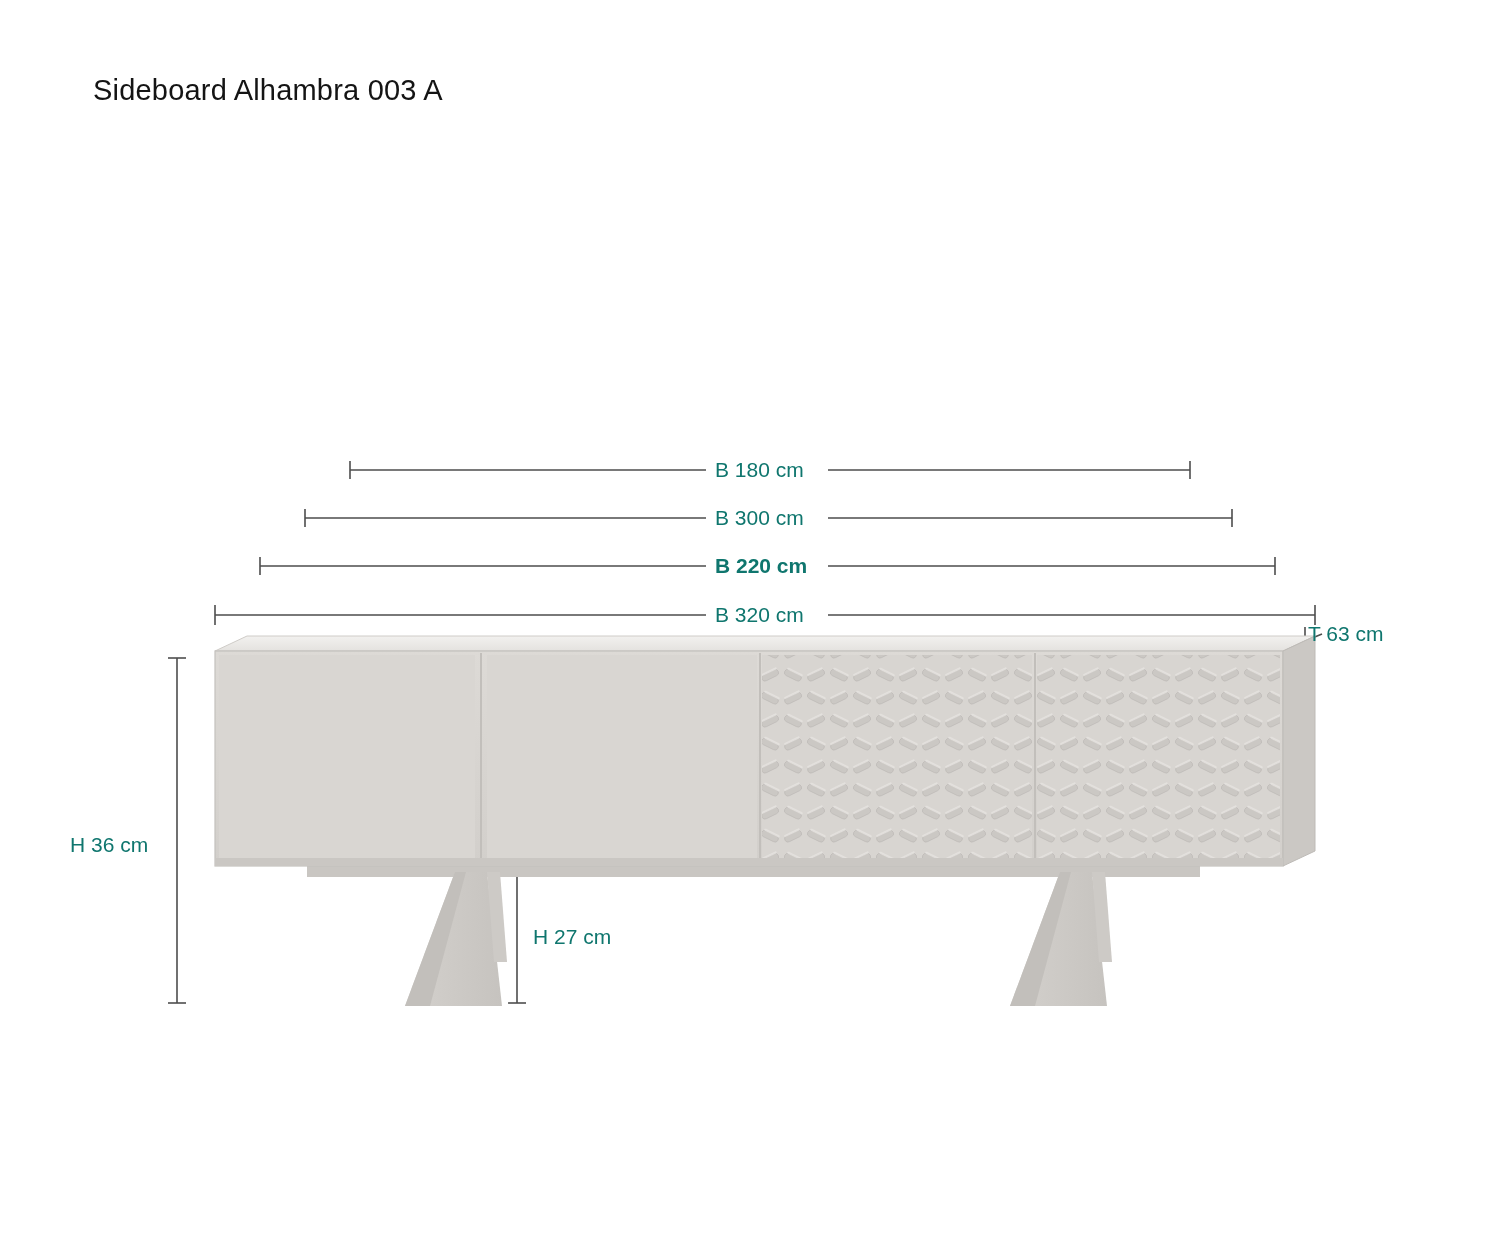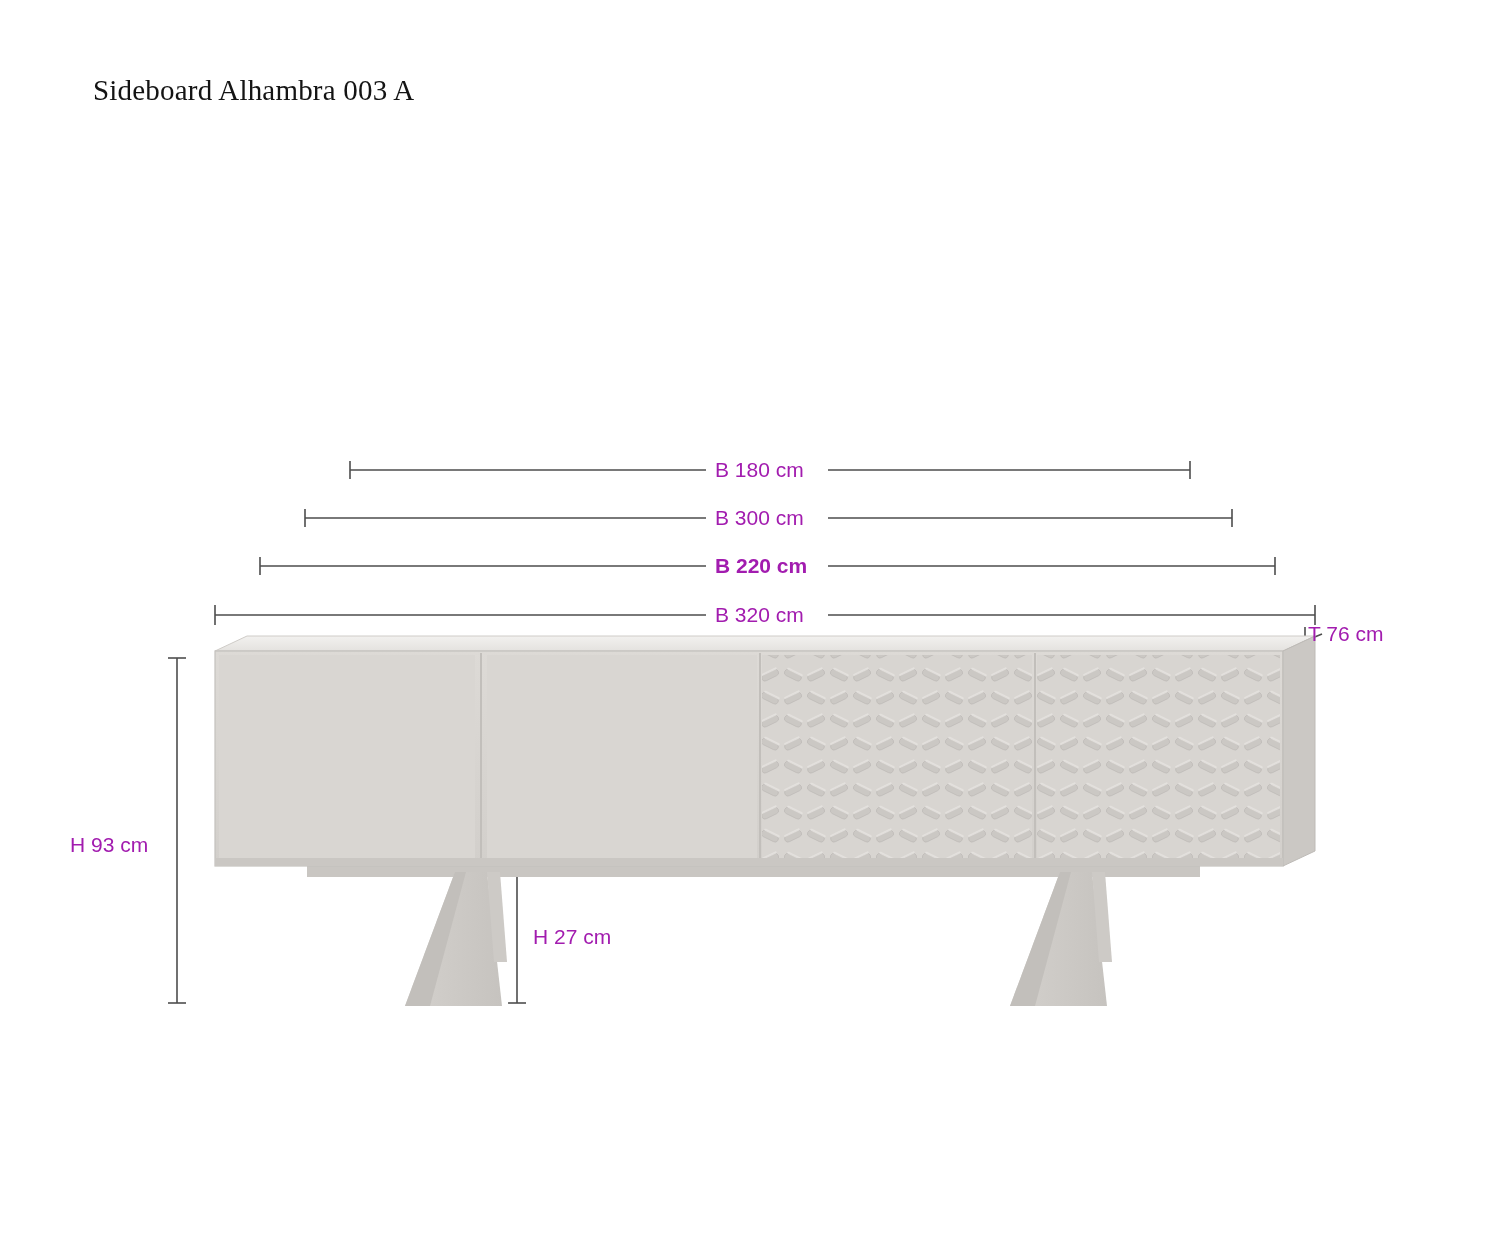--- a/index.html
+++ b/index.html
@@ -23,33 +23,32 @@
   }
   .title {
     position: absolute;
     left: 93px;
     top: 74px;
     font-size: 29px;
     font-weight: 400;
     letter-spacing: 0.2px;
     color: #141414;
     white-space: nowrap;
-    font-family: Liberation Serif, serif;
   }
   svg.drawing {
     position: absolute;
     left: 0;
     top: 0;
     width: 1500px;
     height: 1250px;
   }
   .dim-label {
     position: absolute;
     font-size: 21px;
-    color: #a21caf;
+    color: #0f766e;
     white-space: nowrap;
     background: #ffffff;
     padding: 0 9px;
   }
   .dim-label.plain {
     background: transparent;
     padding: 0;
   }
 </style>
 </head>
@@ -176,17 +175,17 @@
       </g>
 
       <rect x="215" y="858" width="1068" height="8" fill="#cac7c3"></rect>
     </g>
   </svg>
 
   <div class="dim-label" style="left:706px; top:458px;">B 180 cm</div>
   <div class="dim-label" style="left:706px; top:506px;">B 300 cm</div>
   <div class="dim-label" style="left:706px; top:554px;font-weight:bold;">B 220 cm</div>
   <div class="dim-label" style="left:706px; top:603px;">B 320 cm</div>
-  <div class="dim-label plain" style="left:1308px; top:622px;">T 76 cm</div>
-  <div class="dim-label plain" style="left:70px; top:833px;">H 93 cm</div>
+  <div class="dim-label plain" style="left:1308px; top:622px;">T 63 cm</div>
+  <div class="dim-label plain" style="left:70px; top:833px;">H 36 cm</div>
   <div class="dim-label plain" style="left:533px; top:925px;">H 27 cm</div>
 
 </div>
 
 </body></html>

